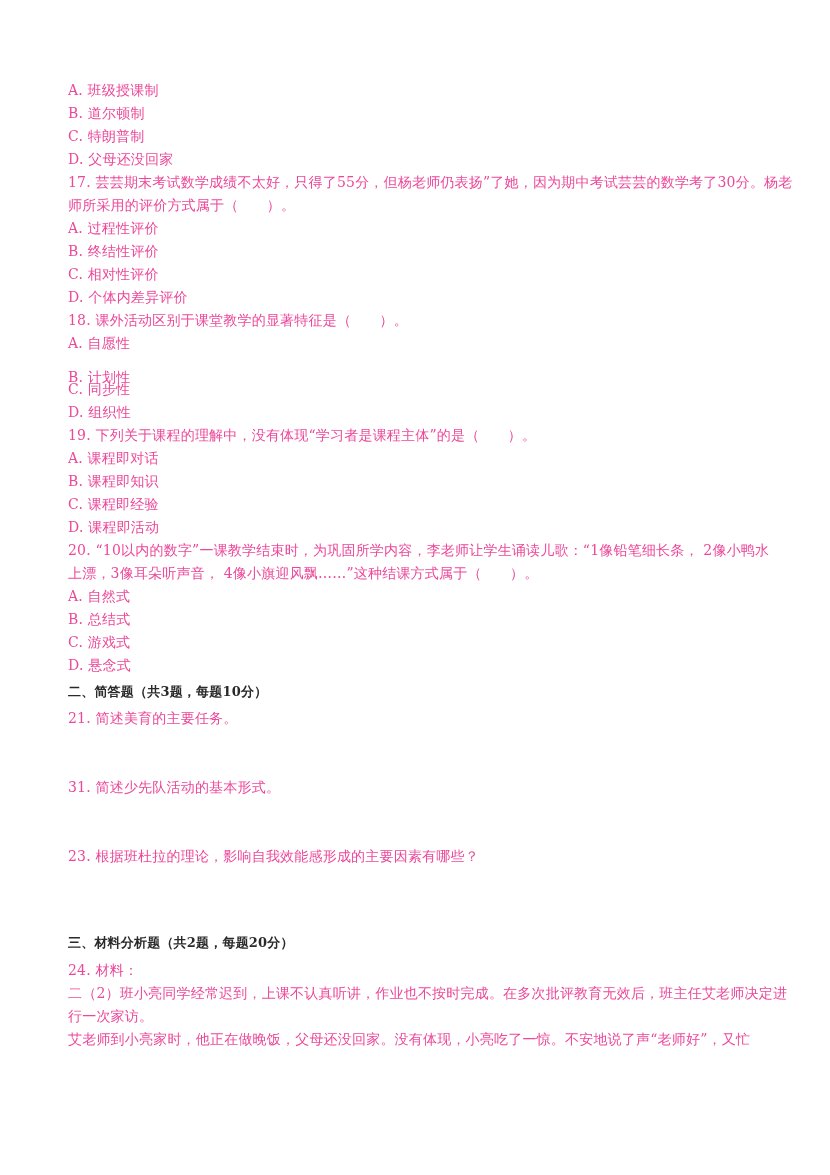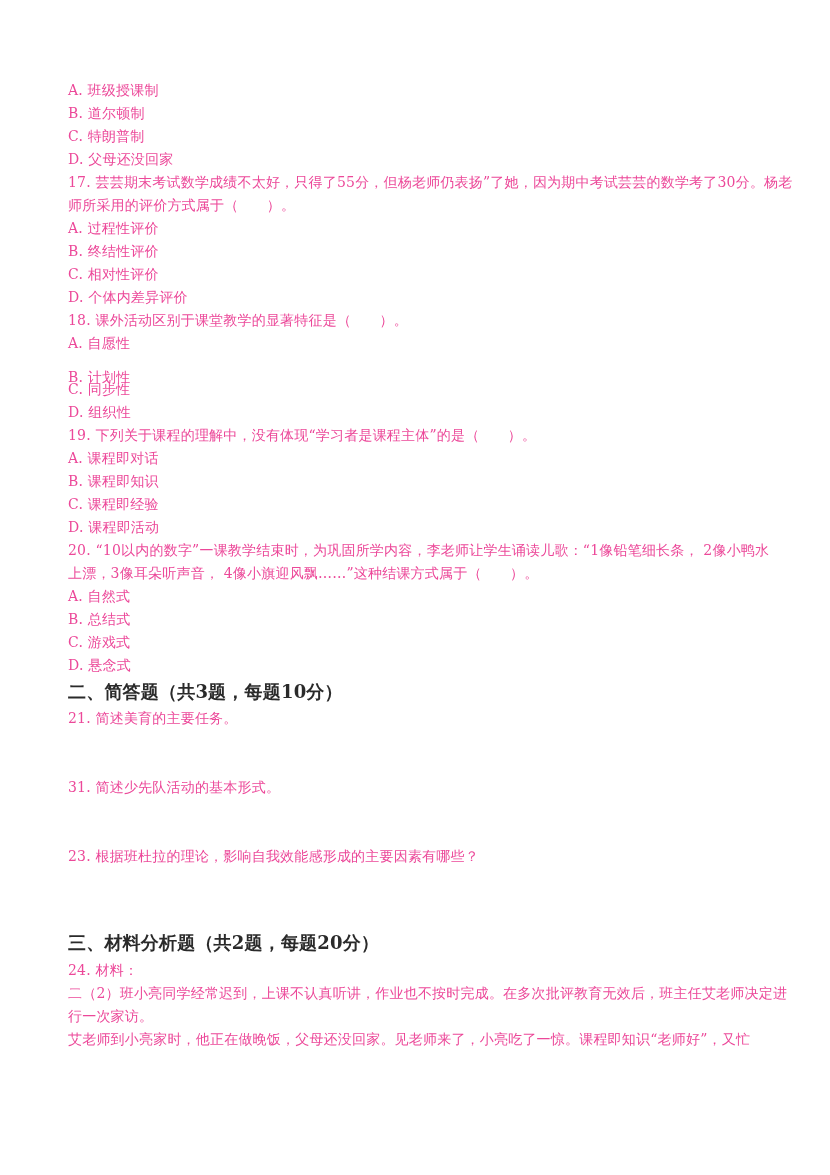--- a/index.html
+++ b/index.html
@@ -8,21 +8,21 @@
     font-family: "DejaVu Serif", "Liberation Serif", serif;
     color: #333333;
   }
   .page { position: absolute; left: 68px; top: 0; width: 700px; }
   .line {
     position: absolute; left: 0; white-space: nowrap;
     font-size: 14px; line-height: 16px; color: #ec4899;
     letter-spacing: 0.2px;
   }
   .heading {
-    font-weight: bold; color: #2a2a2a; font-size: 18px;
+    font-weight: bold; color: #2a2a2a; font-size: 13px;
   }
 </style>
 </head>
 <body>
 
 <div class="page">
 
   <div class="line" style="top:82px">A. 班级授课制</div>
   <div class="line" style="top:105px">B. 道尔顿制</div>
   <div class="line" style="top:128px">C. 特朗普制</div>
@@ -56,15 +56,15 @@
 
   <div class="line heading" style="top:684px">二、简答题（共3题，每题10分）</div>
   <div class="line" style="top:710px">21. 简述美育的主要任务。</div>
   <div class="line" style="top:779px">31. 简述少先队活动的基本形式。</div>
   <div class="line" style="top:848px">23. 根据班杜拉的理论，影响自我效能感形成的主要因素有哪些？</div>
 
   <div class="line heading" style="top:935px">三、材料分析题（共2题，每题20分）</div>
   <div class="line" style="top:962px">24. 材料：</div>
   <div class="line" style="top:985px">二（2）班小亮同学经常迟到，上课不认真听讲，作业也不按时完成。在多次批评教育无效后，班主任艾老师决定进</div>
   <div class="line" style="top:1008px">行一次家访。</div>
-  <div class="line" style="top:1031px">艾老师到小亮家时，他正在做晚饭，父母还没回家。见老师来了，小亮吃了一惊。课程即知识“老师好”，又忙</div>
+  <div class="line" style="top:1031px">艾老师到小亮家时，他正在做晚饭，父母还没回家。没有体现，小亮吃了一惊。不安地说了声“老师好”，又忙</div>
 
 </div>
 
 </body></html>

